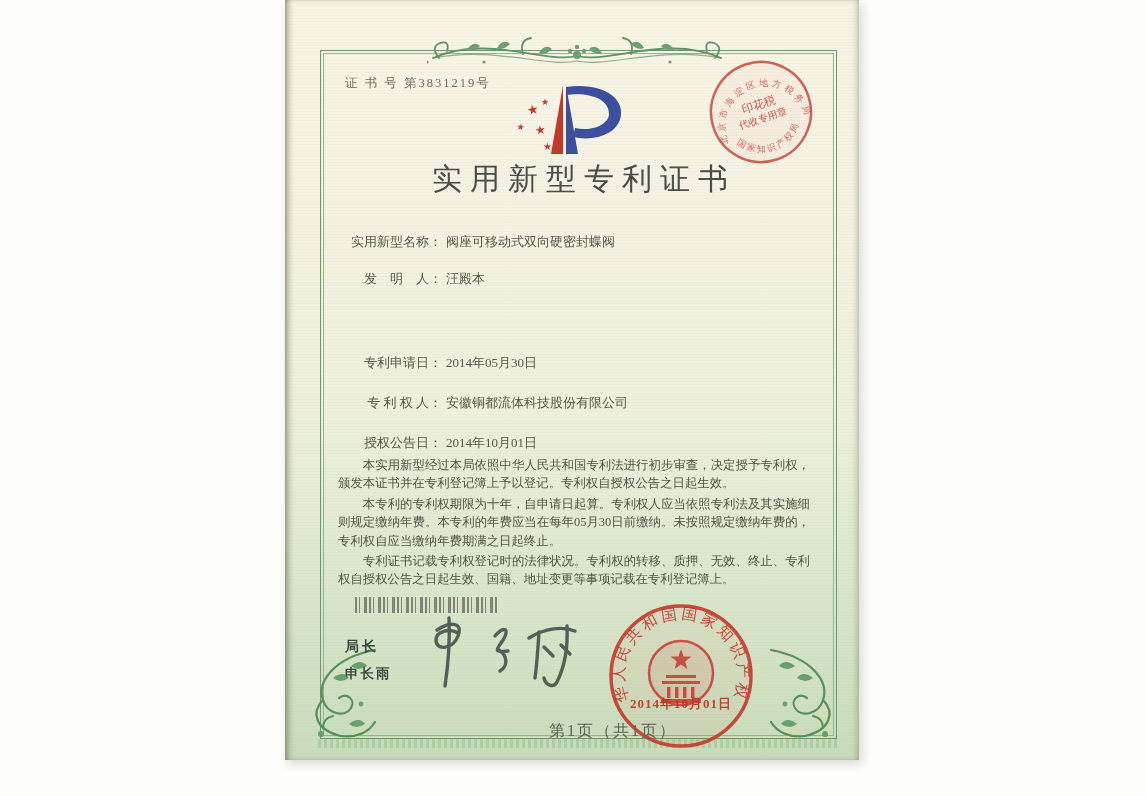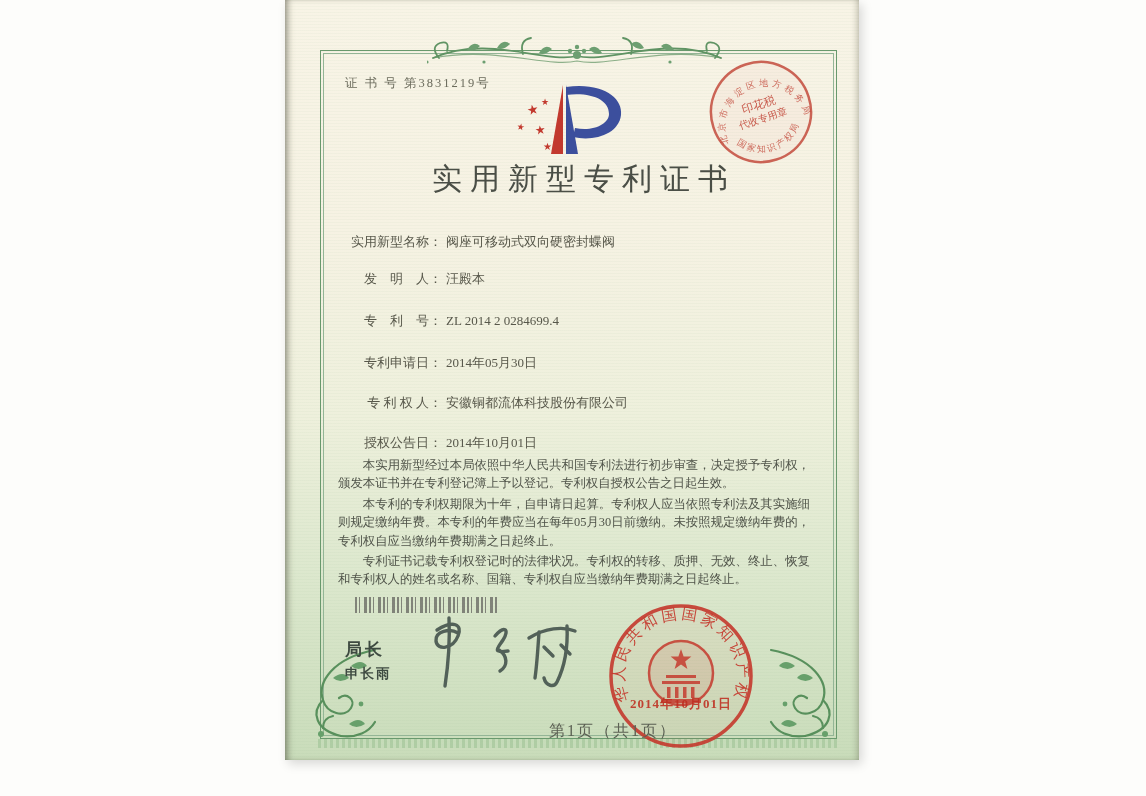--- a/index.html
+++ b/index.html
@@ -48,21 +48,21 @@
     font-size:12.4px;line-height:18.4px;color:#4f5349;text-align:justify;
   }
   .paras p{margin:0 0 2px 0;text-indent:2em;}
   .barcode{
     position:absolute;left:70px;top:597px;width:142px;height:16px;opacity:.75;
     background:repeating-linear-gradient(90deg,
       #63635e 0 2px,transparent 2px 4px,
       #63635e 4px 5px,transparent 5px 9px,
       #63635e 9px 12px,transparent 12px 14px);
   }
-  .officer-title{position:absolute;left:60px;top:638px;font-size:17px;color:#3e4a41;font-weight:bold;letter-spacing:3px;}
+  .officer-title{position:absolute;left:60px;top:638px;font-size:14px;color:#3e4a41;font-weight:bold;letter-spacing:3px;}
   .officer-name{position:absolute;left:60px;top:665px;font-size:13.5px;color:#3e4a41;font-weight:bold;letter-spacing:2px;}
   .signature{position:absolute;left:126px;top:614px;width:180px;height:84px;}
   .footer{
     position:absolute;left:92px;top:721px;width:300px;text-align:right;
     font-size:16px;color:#5c6154;letter-spacing:2px;
   }
   
   .main-seal{position:absolute;left:321px;top:601px;width:150px;height:150px;}
   .seal-date{
     position:absolute;left:0;top:94px;width:100%;text-align:center;
@@ -158,37 +158,34 @@
     </svg>
 
     <div class="title">实用新型专利证书</div>
 
     <div class="field-row" style="top:233px">
       <span class="lab">实用新型名称</span><span class="sep">：</span><span>阀座可移动式双向硬密封蝶阀</span>
     </div>
     <div class="field-row" style="top:270px">
       <span class="lab">发　明　人</span><span class="sep">：</span><span>汪殿本</span>
     </div>
-    <div class="field-row" style="top:312px">
-      <span class="lab">专　利　号</span><span class="sep">：</span><span>ZL 2014 2 0284699.4</span>
-    </div>
     <div class="field-row" style="top:354px">
       <span class="lab">专利申请日</span><span class="sep">：</span><span>2014年05月30日</span>
     </div>
     <div class="field-row" style="top:394px">
       <span class="lab">专 利 权 人</span><span class="sep">：</span><span>安徽铜都流体科技股份有限公司</span>
     </div>
     <div class="field-row" style="top:434px">
       <span class="lab">授权公告日</span><span class="sep">：</span><span>2014年10月01日</span>
     </div>
 
     <div class="paras">
       <p>本实用新型经过本局依照中华人民共和国专利法进行初步审查，决定授予专利权，颁发本证书并在专利登记簿上予以登记。专利权自授权公告之日起生效。</p>
       <p>本专利的专利权期限为十年，自申请日起算。专利权人应当依照专利法及其实施细则规定缴纳年费。本专利的年费应当在每年05月30日前缴纳。未按照规定缴纳年费的，专利权自应当缴纳年费期满之日起终止。</p>
-      <p>专利证书记载专利权登记时的法律状况。专利权的转移、质押、无效、终止、恢复和专利权人的姓名或名称、国籍、专利权自应当缴纳年费期满之日起终止。</p>
+      <p>专利证书记载专利权登记时的法律状况。专利权的转移、质押、无效、终止、专利权自授权公告之日起生效、国籍、地址变更等事项记载在专利登记簿上。</p>
     </div>
 
     <div class="barcode"></div>
 
     <div class="officer-title">局长</div>
     <div class="officer-name">申长雨</div>
 
     <svg class="signature" viewBox="0 0 180 84">
       <g stroke="#41504a" stroke-width="3.4" fill="none" stroke-linecap="round" opacity="0.88">
         <path d="M26,16 C42,6 52,10 47,22 C42,35 26,37 25,27 C24,17 39,14 47,19"></path>

